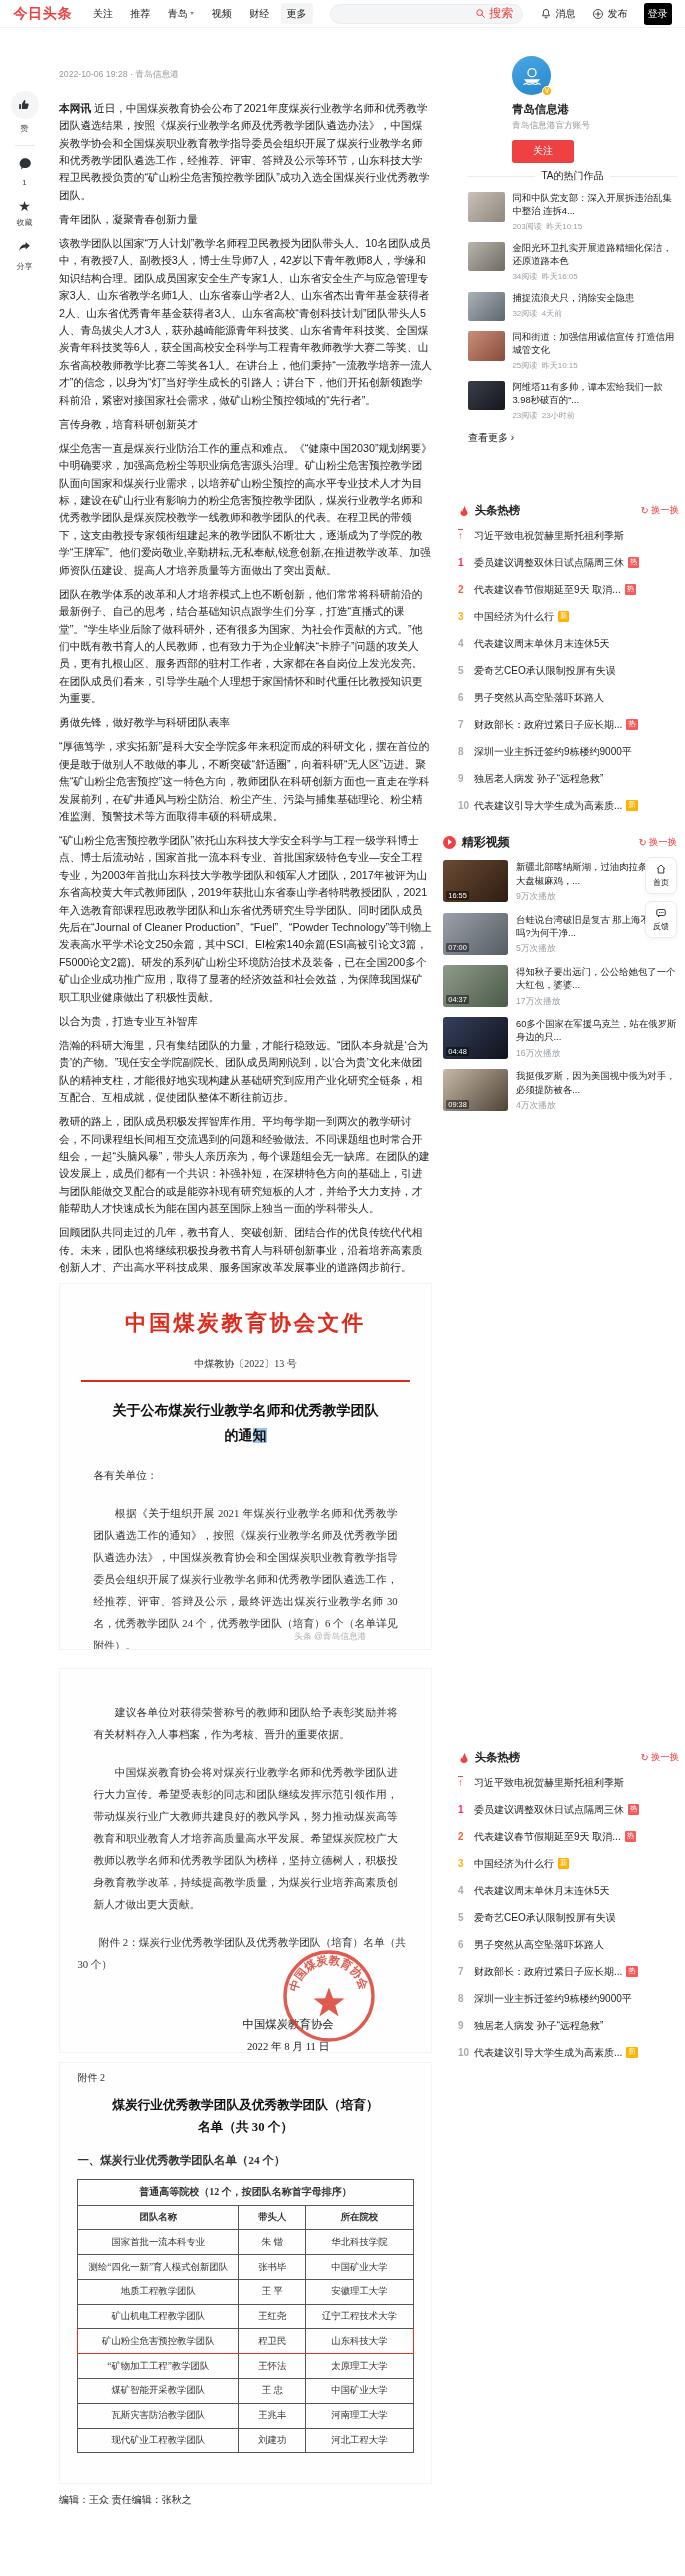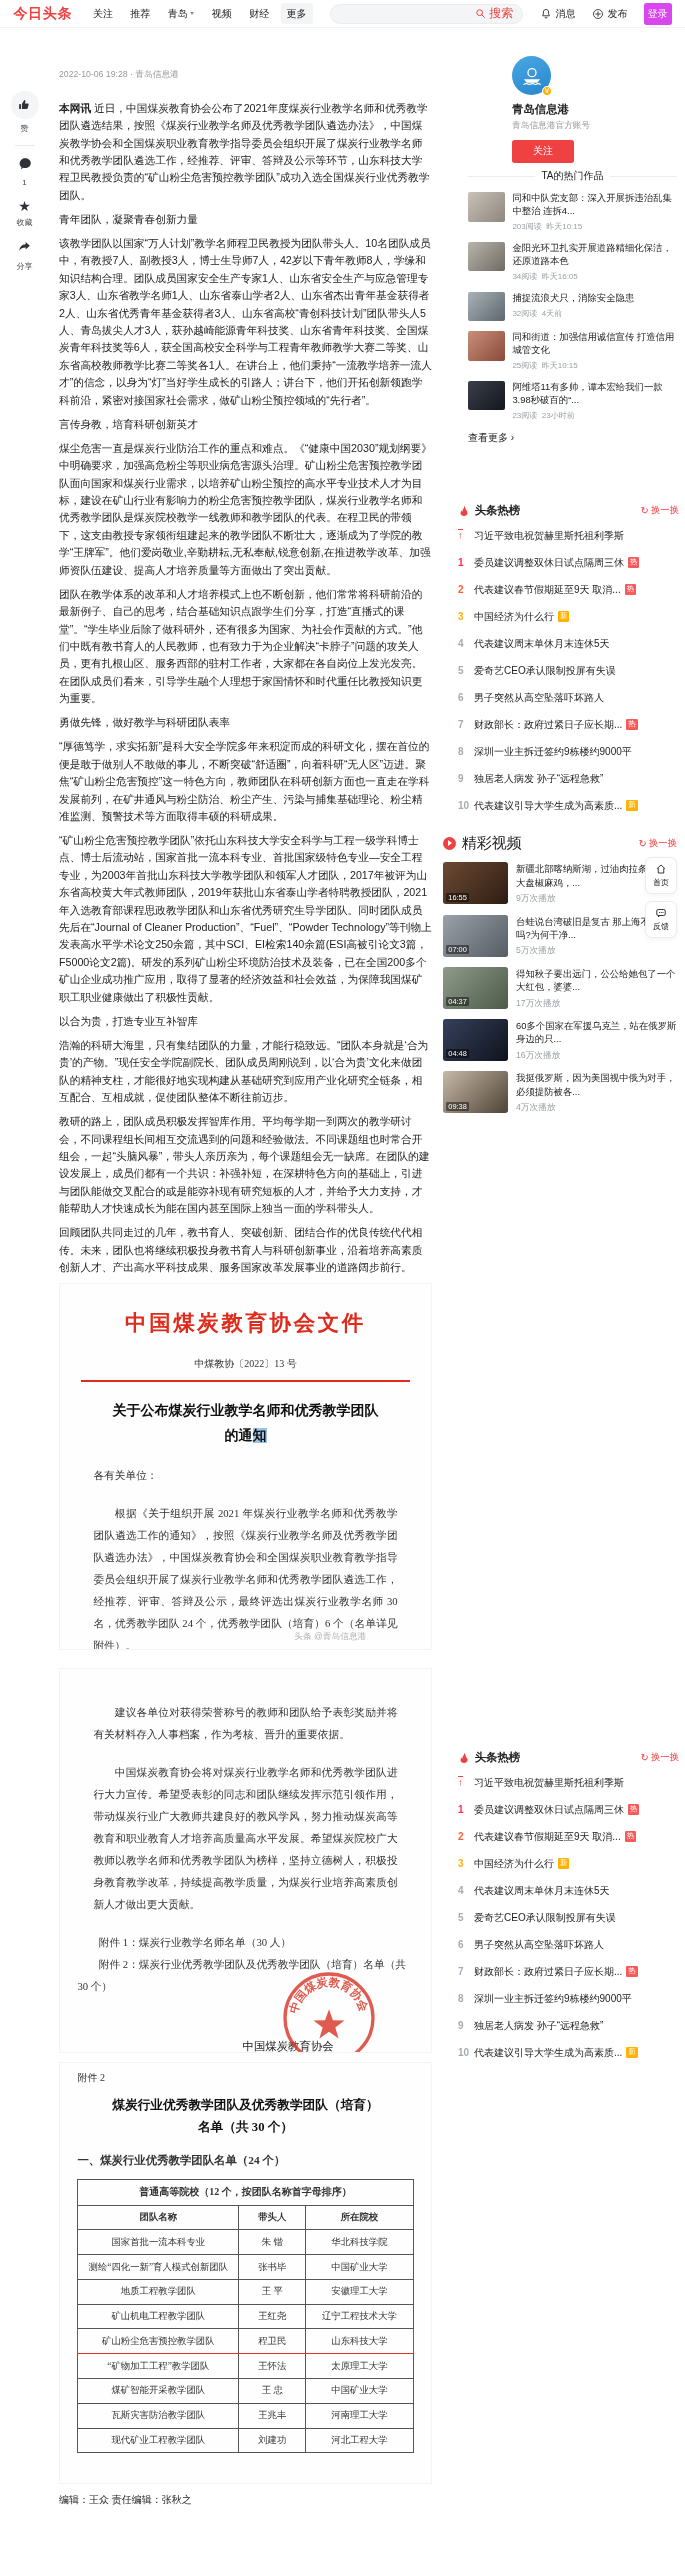--- a/index.html
+++ b/index.html
@@ -14,21 +14,21 @@
   .nav { display:flex; align-items:center; margin-left:14.7px; gap:5.4px; }
   .nav-item { font-size:10px; color:#222; padding:3.3px 6px; border-radius:2.7px; cursor:pointer; display:flex; align-items:center; gap:2.7px; white-space:nowrap; }
   .nav-item.pill { background:#f3f4f5; }
   .caret { width:0; height:0; border-left:2.7px solid transparent; border-right:2.7px solid transparent; border-top:3.3px solid #8a8f99; display:inline-block; }
   .search { margin-left:17.4px; width:193px; height:20px; background:#f4f5f6; border:0.7px solid #ececec; border-radius:10.7px;
             display:flex; align-items:center; padding:0 8.7px; }
   .search input { flex:1; border:none; background:transparent; outline:none; font-size:8.7px; min-width:6.7px; }
   .search .s-right { display:flex; align-items:center; gap:4px; color:#f04142; font-size:12px; cursor:pointer;text-align:center; }
   .right-cluster { margin-left:auto; display:flex; align-items:center; gap:16px; }
   .tb-act { display:flex; align-items:center; gap:4px; font-size:10px; color:#222; cursor:pointer; white-space:nowrap; }
-  .login-btn { background:#d946ef; color:#fff; font-size:10px; padding:4px 4px; border-radius:2.7px; border:none; cursor:pointer; }
+  .login-btn { background:#000000; color:#fff; font-size:10px; padding:4px 4px; border-radius:2.7px; border:none; cursor:pointer; }
 
   
   .rail { position:absolute; left:8px; top:91px; width:33px; text-align:center; z-index:10; }
   .rail .circle { width:28px; height:28px; border-radius:50%; background:#f4f5f6; margin:0 auto; display:flex; align-items:center; justify-content:center; cursor:pointer; }
   .rail .lbl { font-size:8px; color:#444; margin-top:4px; }
   .rail .sep { width:20px; height:0.7px; background:#e9e9e9; margin:10.7px auto; }
   .rail .ric { margin-top:12px; cursor:pointer; }
   .star-glyph { font-size:14px; color:#2f3238; line-height:1; }
 
   
@@ -106,21 +106,21 @@
   .rank.n1 { color:#fe2c55; } .rank.n2 { color:#ff5f2e; } .rank.n3 { color:#ffaf0f; }
   .hl-text { font-size:10px; color:#222; white-space:nowrap; overflow:hidden; text-overflow:ellipsis; max-width:175px; }
   .badge { margin-left:4px; flex:none; font-size:7.4px; color:#fff; border-radius:1.3px; padding:0.7px 2px; line-height:8.7px; }
   .badge.hot { background:#f85959; }
   .badge.new { background:#ffb200; }
 
   .videos { position:absolute; left:443px; top:834px; width:234px; }
   .vd-head { display:flex; align-items:center; gap:5.4px; }
   .playc { width:13.4px; height:13.4px; border-radius:50%; background:#f04142; position:relative; flex:none; }
   .playc::after { content:""; position:absolute; left:5.4px; top:3.7px; border-left:4.7px solid #fff; border-top:3px solid transparent; border-bottom:3px solid transparent; }
-  .vd-title { font-size:15px; font-weight:400; }
+  .vd-title { font-size:12px; font-weight:700; }
   .vd-refresh { margin-left:auto; color:#f04142; font-size:9.4px; cursor:pointer; display:flex; align-items:center; gap:2px; }
   .vd-item { display:flex; margin-top:9.4px; cursor:pointer; }
   .vd-thumb { width:65px; height:42px; border-radius:2.7px; flex:none; position:relative; }
   .dur { position:absolute; left:3.3px; bottom:2.7px; color:#fff; font-size:7.4px; background:rgba(0,0,0,.45); border-radius:1.3px; padding:0 2px; }
   .vd-body { margin-left:8px; min-width:0; }
   .vd-t { font-size:9.4px; line-height:13.4px; color:#222; max-height:27px; overflow:hidden; }
   .vd-v { margin-top:4px; font-size:8.7px; color:#9aa0a6; }
 
   .t1{background:linear-gradient(135deg,#c9c2b8,#8e867c);} .t2{background:linear-gradient(135deg,#b9b4ac,#6f6a62);}
   .t3{background:linear-gradient(135deg,#aab3b8,#5d666c);} .t4{background:linear-gradient(135deg,#c98f7a,#8a4a3a);}
@@ -283,21 +283,20 @@
         </div>
       <span class="wm">头条 @青岛信息港</span>
     </div>
 
     <div class="doc doc2">
       <div class="doc-body">
 
       <p class="ind"><span>建议各单位对获得荣誉称号的教师和团队给予表彰奖励并将有关材料存入人事档案，作为考核、晋升的重要依据。</span></p>
           <p class="ind"><span>中国煤炭教育协会将对煤炭行业教学名师和优秀教学团队进行大力宣传。希望受表彰的同志和团队继续发挥示范引领作用，带动煤炭行业广大教师共建良好的教风学风，努力推动煤炭高等教育和职业教育人才培养高质量高水平发展。希望煤炭院校广大教师以教学名师和优秀教学团队为榜样，坚持立德树人，积极投身教育教学改革，持续提高教学质量，为煤炭行业培养高素质创新人才做出更大贡献。</span></p>
         </div>
-      <div class="attach-line">附件 1：煤炭行业教学名师名单（30 人）</div>
       <div class="attach-line">附件 2：煤炭行业优秀教学团队及优秀教学团队（培育）名单（共 30 个）</div>
       <div class="seal-area">
         <div class="seal-org">中国煤炭教育协会</div>
         <div class="seal-date">2022 年 8 月 11 日</div>
         <svg class="seal-svg" width="100" height="100" viewBox="0 0 150 150">
           <circle cx="75" cy="75" r="66" fill="none" stroke="#d93a2b" stroke-width="5" opacity="0.9"></circle>
           <path id="arcp" d="M 75 75 m -48 0 a 48 48 0 1 1 96 0" fill="none"></path>
           <text fill="#d93a2b" font-size="17" font-weight="bold" font-family="Liberation Serif,serif" opacity="0.9">
             <textPath href="#arcp" startOffset="4%">中国煤炭教育协会</textPath>
           </text>

